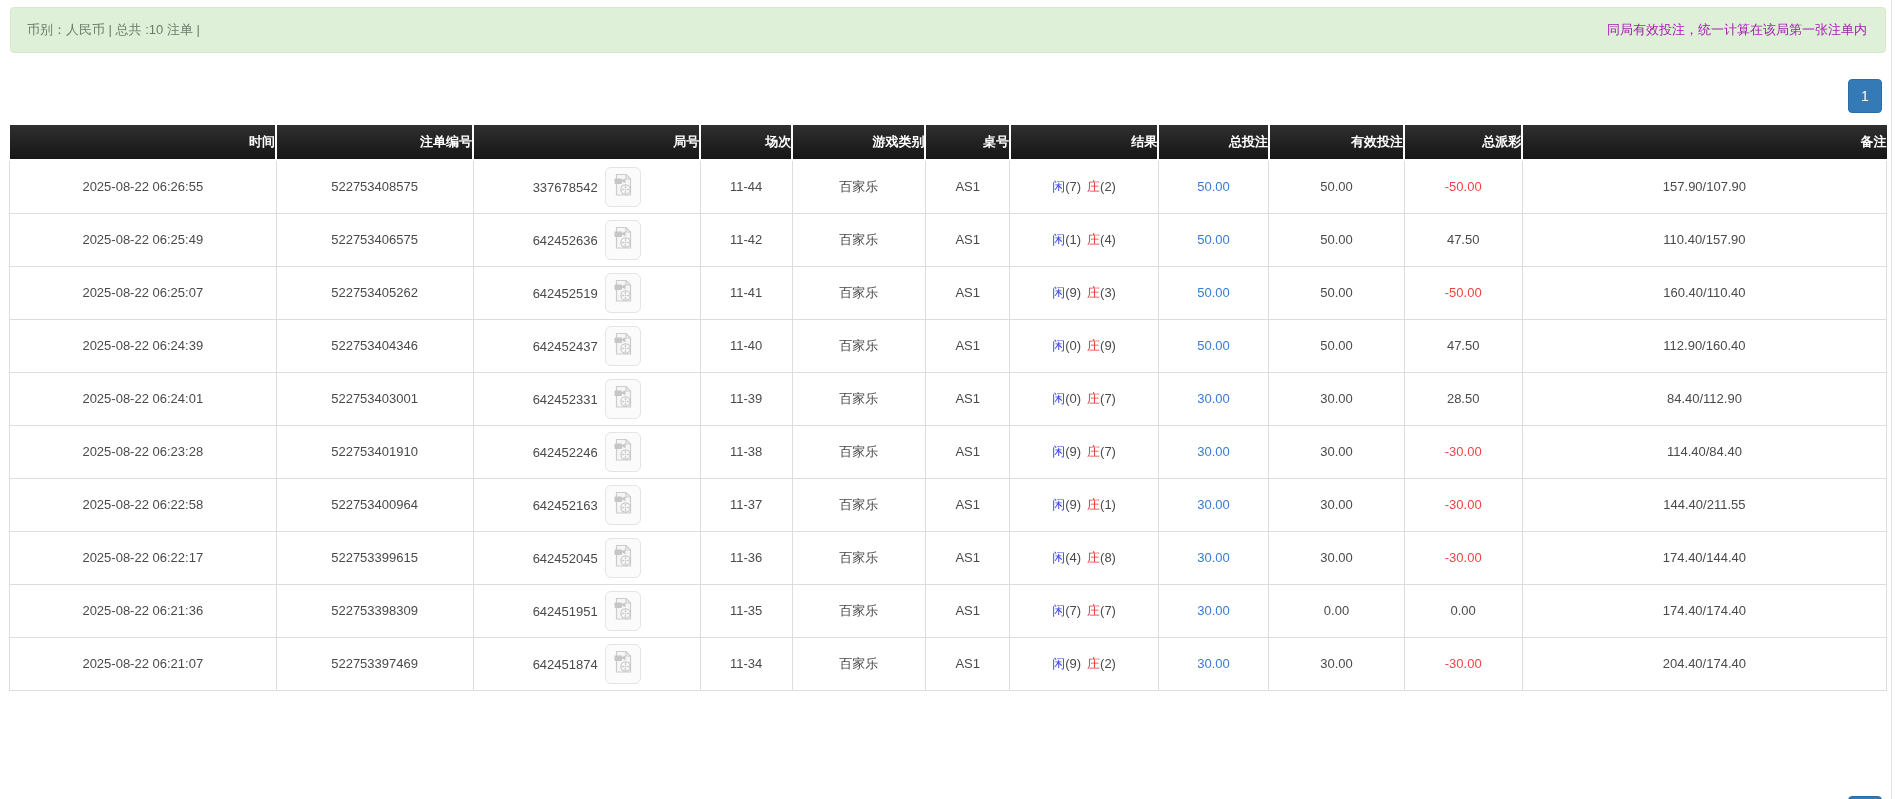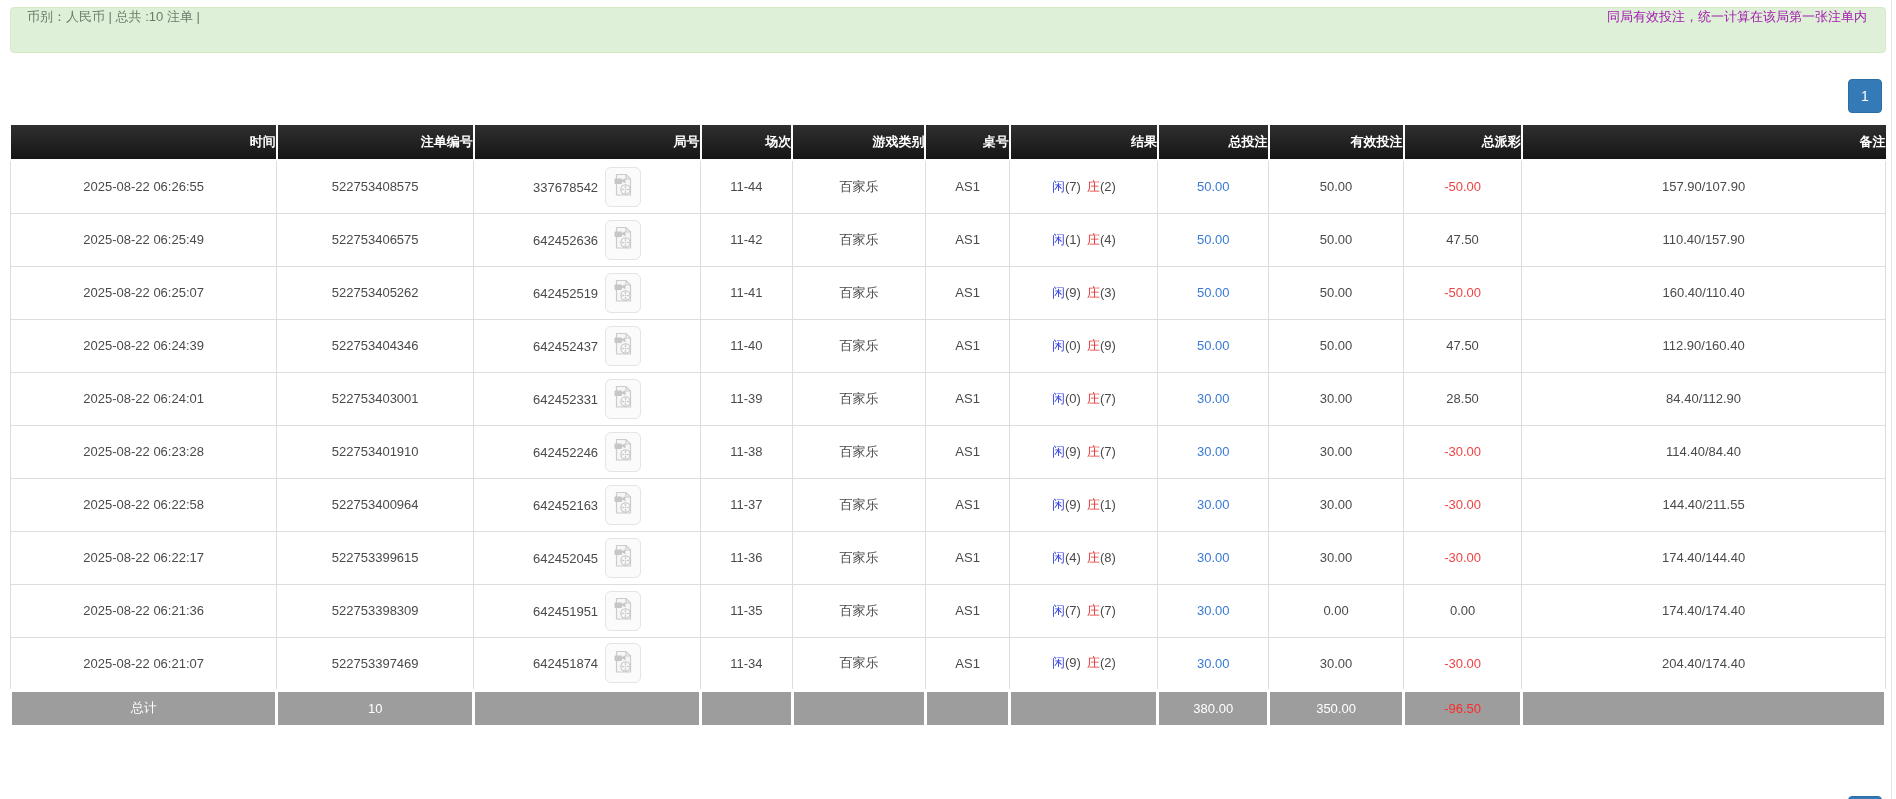--- a/index.html
+++ b/index.html
@@ -11,20 +11,21 @@
     position: relative;
   }
   
   .banner {
     margin: 7px 10px 0 10px;
     height: 46px;
     background: #dff0d8;
     border: 1px solid #d6e9c6;
     border-radius: 4px;
     display: flex;
+    align-items: center;
     justify-content: space-between;
     padding: 0 18px 0 16px;
     font-size: 13px;
   }
   .banner-left  { color: #6b7b6b; }
   .banner-right { color: #a21caf; }
   
   .pager-top {
     position: absolute;
     top: 79px; right: 14px;
@@ -394,33 +395,20 @@
             </svg></button></td>
         <td>11-34</td>
         <td>百家乐</td>
         <td>AS1</td>
         <td><span class="player-label">闲</span><span>(9)</span><span class="banker-label">庄</span><span>(2)</span></td>
         <td><a class="bet-link">30.00</a></td>
         <td>30.00</td>
         <td class="neg">-30.00</td>
         <td>204.40/174.40</td>
       </tr>
-      <tr class="total-row">
-        <td>总计</td>
-        <td>10</td>
-        <td></td>
-        <td></td>
-        <td></td>
-        <td></td>
-        <td></td>
-        <td>380.00</td>
-        <td>350.00</td>
-        <td class="neg-total">-96.50</td>
-        <td></td>
-      </tr>
     </tbody>
 </table>
 
 <div class="pager-bottom">
   <span class="page-btn">1</span>
 </div>
 
 <div class="right-edge"></div>
 
 </body></html>

